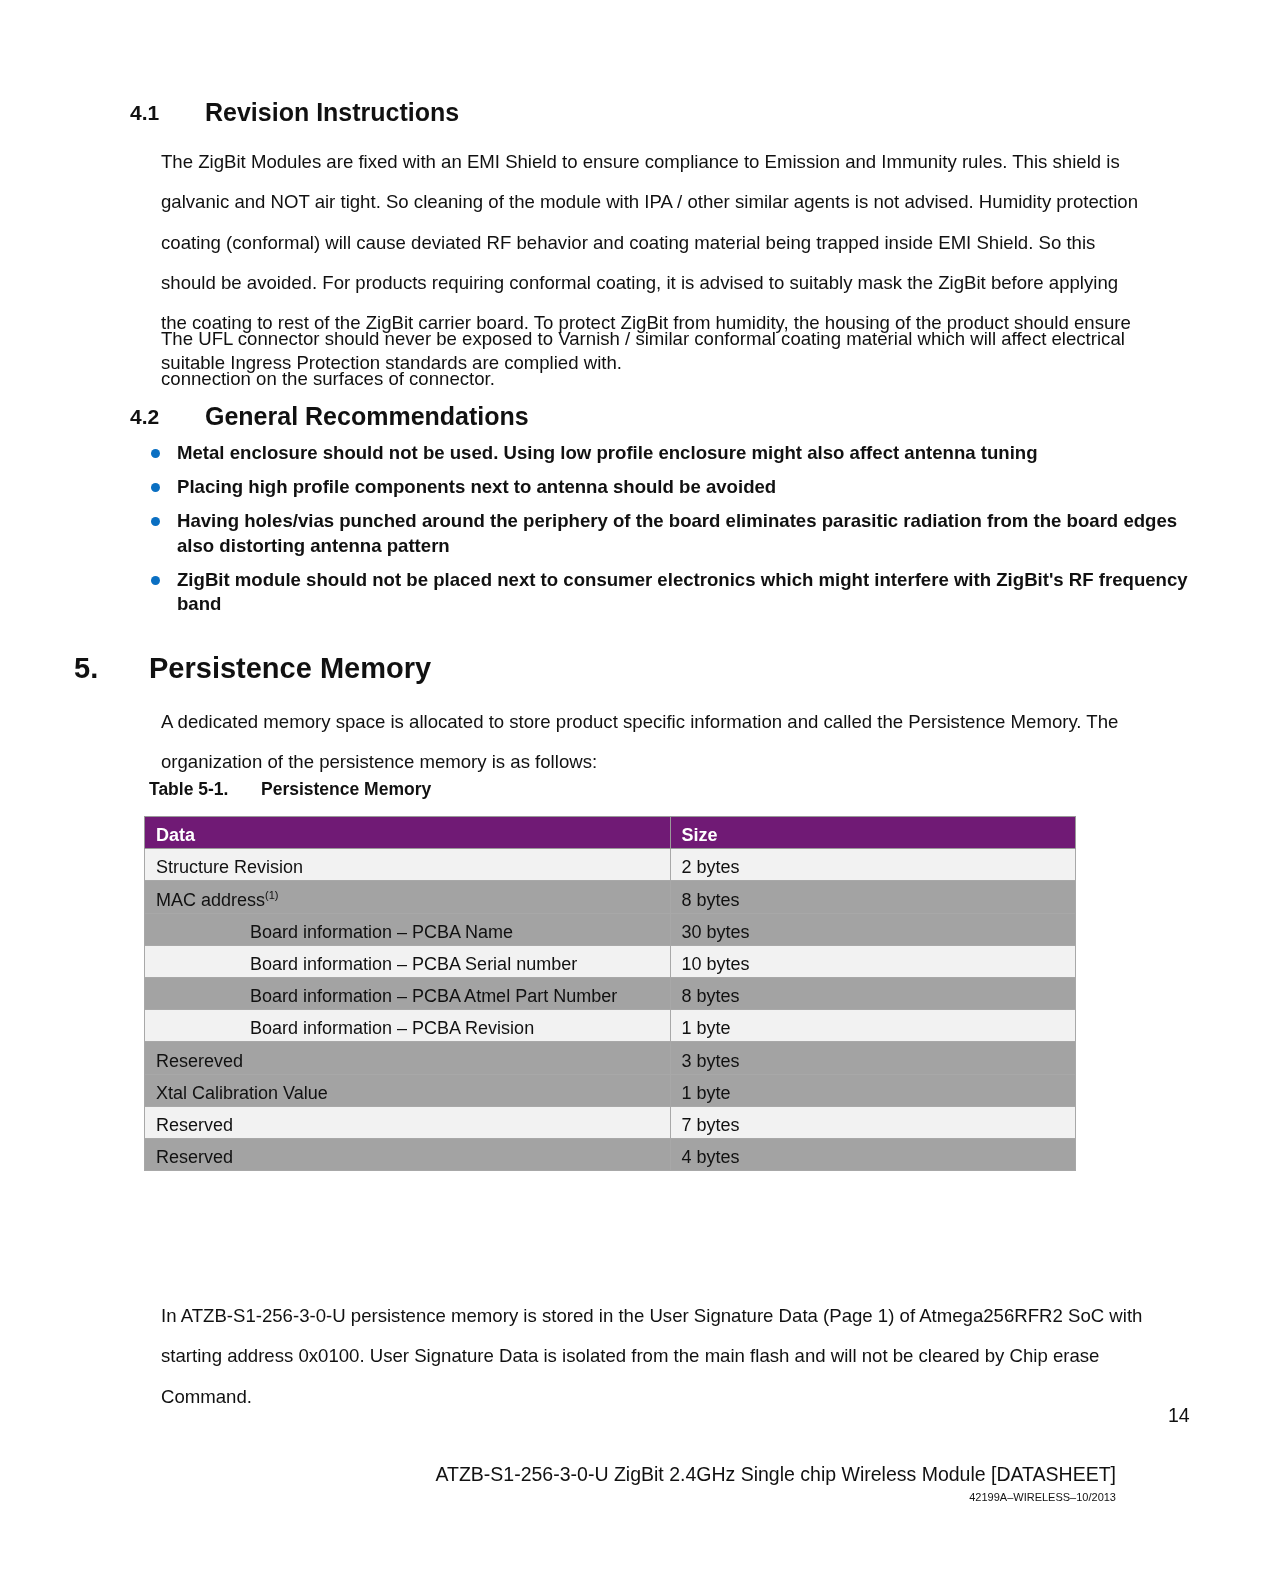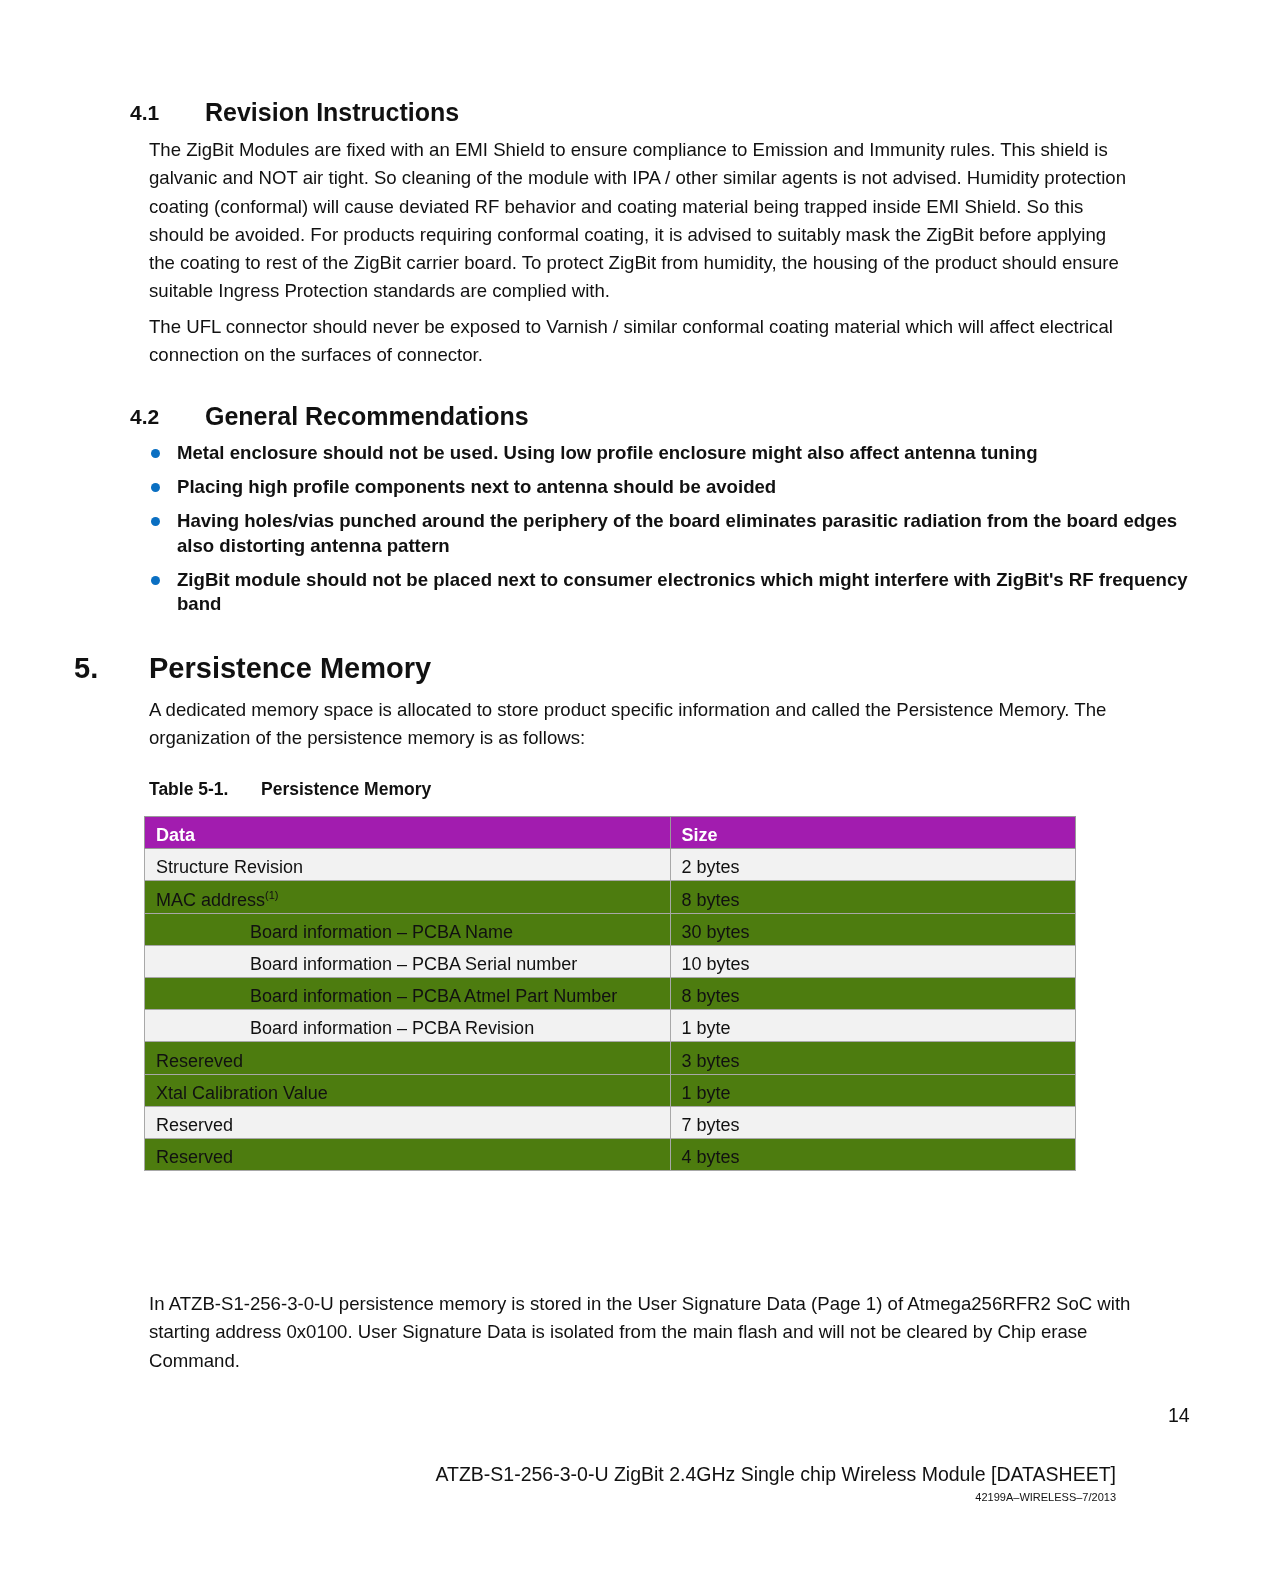--- a/index.html
+++ b/index.html
@@ -5,30 +5,30 @@
     html, body { margin: 0; padding: 0; background: #ffffff; }
     body {
       width: 1275px; height: 1580px; position: relative; overflow: hidden;
       font-family: "Liberation Sans", sans-serif; color: #111111;
     }
     .abs { position: absolute; }
     .h2num { font-weight: bold; font-size: 21px; }
     .h2title { font-weight: bold; font-size: 25px; }
     .h1num { font-weight: bold; font-size: 29px; }
     .h1title { font-weight: bold; font-size: 29px; }
-    .para { font-size: 18.6px; line-height: 28.3px; margin: 0; }
+    .para { font-size: 18.6px; line-height: 28.3px; margin: 12px; }
     .bullets { list-style: none; margin: 0; padding: 0; font-weight: bold; }
     .bullets li { position: relative; font-size: 18.6px; line-height: 24.5px; margin-bottom: 9.5px; padding-left: 28px; }
     .bullet-dot { position: absolute; left: 2px; top: 8px; width: 9px; height: 9px; border-radius: 50%; background: #0a6fc2; }
     .caption { font-weight: bold; font-size: 17.5px; }
     table.pm { border-collapse: collapse; font-size: 18px; }
     table.pm td, table.pm th { border: 1px solid #a8a8a8; height: 32.2px; padding: 0 0 0 11px; text-align: left; vertical-align: bottom; padding-bottom: 2px; box-sizing: border-box; }
-    table.pm th { background: #a21caf; color: #ffffff; font-weight: bold; border-color: #9a9a9a; }
+    table.pm th { background: #701a75; color: #ffffff; font-weight: bold; border-color: #9a9a9a; }
     tr.light td { background: #f2f2f2; }
-    tr.dark td { background: #4d7c0f; }
+    tr.dark td { background: #a3a3a3; }
     td.indent { padding-left: 105px !important; }
     sup { font-size: 11px; }
     .footer-title { font-size: 19.5px; }
     .footer-page { font-size: 19.5px; }
     .footer-code { font-size: 11px; }
   </style>
 </head>
 <body>
 
 <div class="abs h2num" style="left:130px; top:101px;">4.1</div>
@@ -139,13 +139,13 @@
 </table>
 
 <div class="abs" style="left:149px; top:1290px; width:1080px;">
   <div class="para">In ATZB-S1-256-3-0-U persistence memory is stored in the User Signature Data (Page 1) of Atmega256RFR2 SoC with</div>
   <div class="para">starting address 0x0100. User Signature Data is isolated from the main flash and will not be cleared by Chip erase</div>
   <div class="para">Command.</div>
 </div>
 
 <div class="abs footer-title" style="right:159px; top:1463px; white-space:nowrap;">ATZB-S1-256-3-0-U ZigBit 2.4GHz Single chip Wireless Module [DATASHEET]</div>
 <div class="abs footer-page" style="left:1168px; top:1404px;">14</div>
-<div class="abs footer-code" style="right:159px; top:1491px; white-space:nowrap;">42199A–WIRELESS–7/2013</div>
+<div class="abs footer-code" style="right:159px; top:1491px; white-space:nowrap;">42199A–WIRELESS–10/2013</div>
 
 </body></html>

